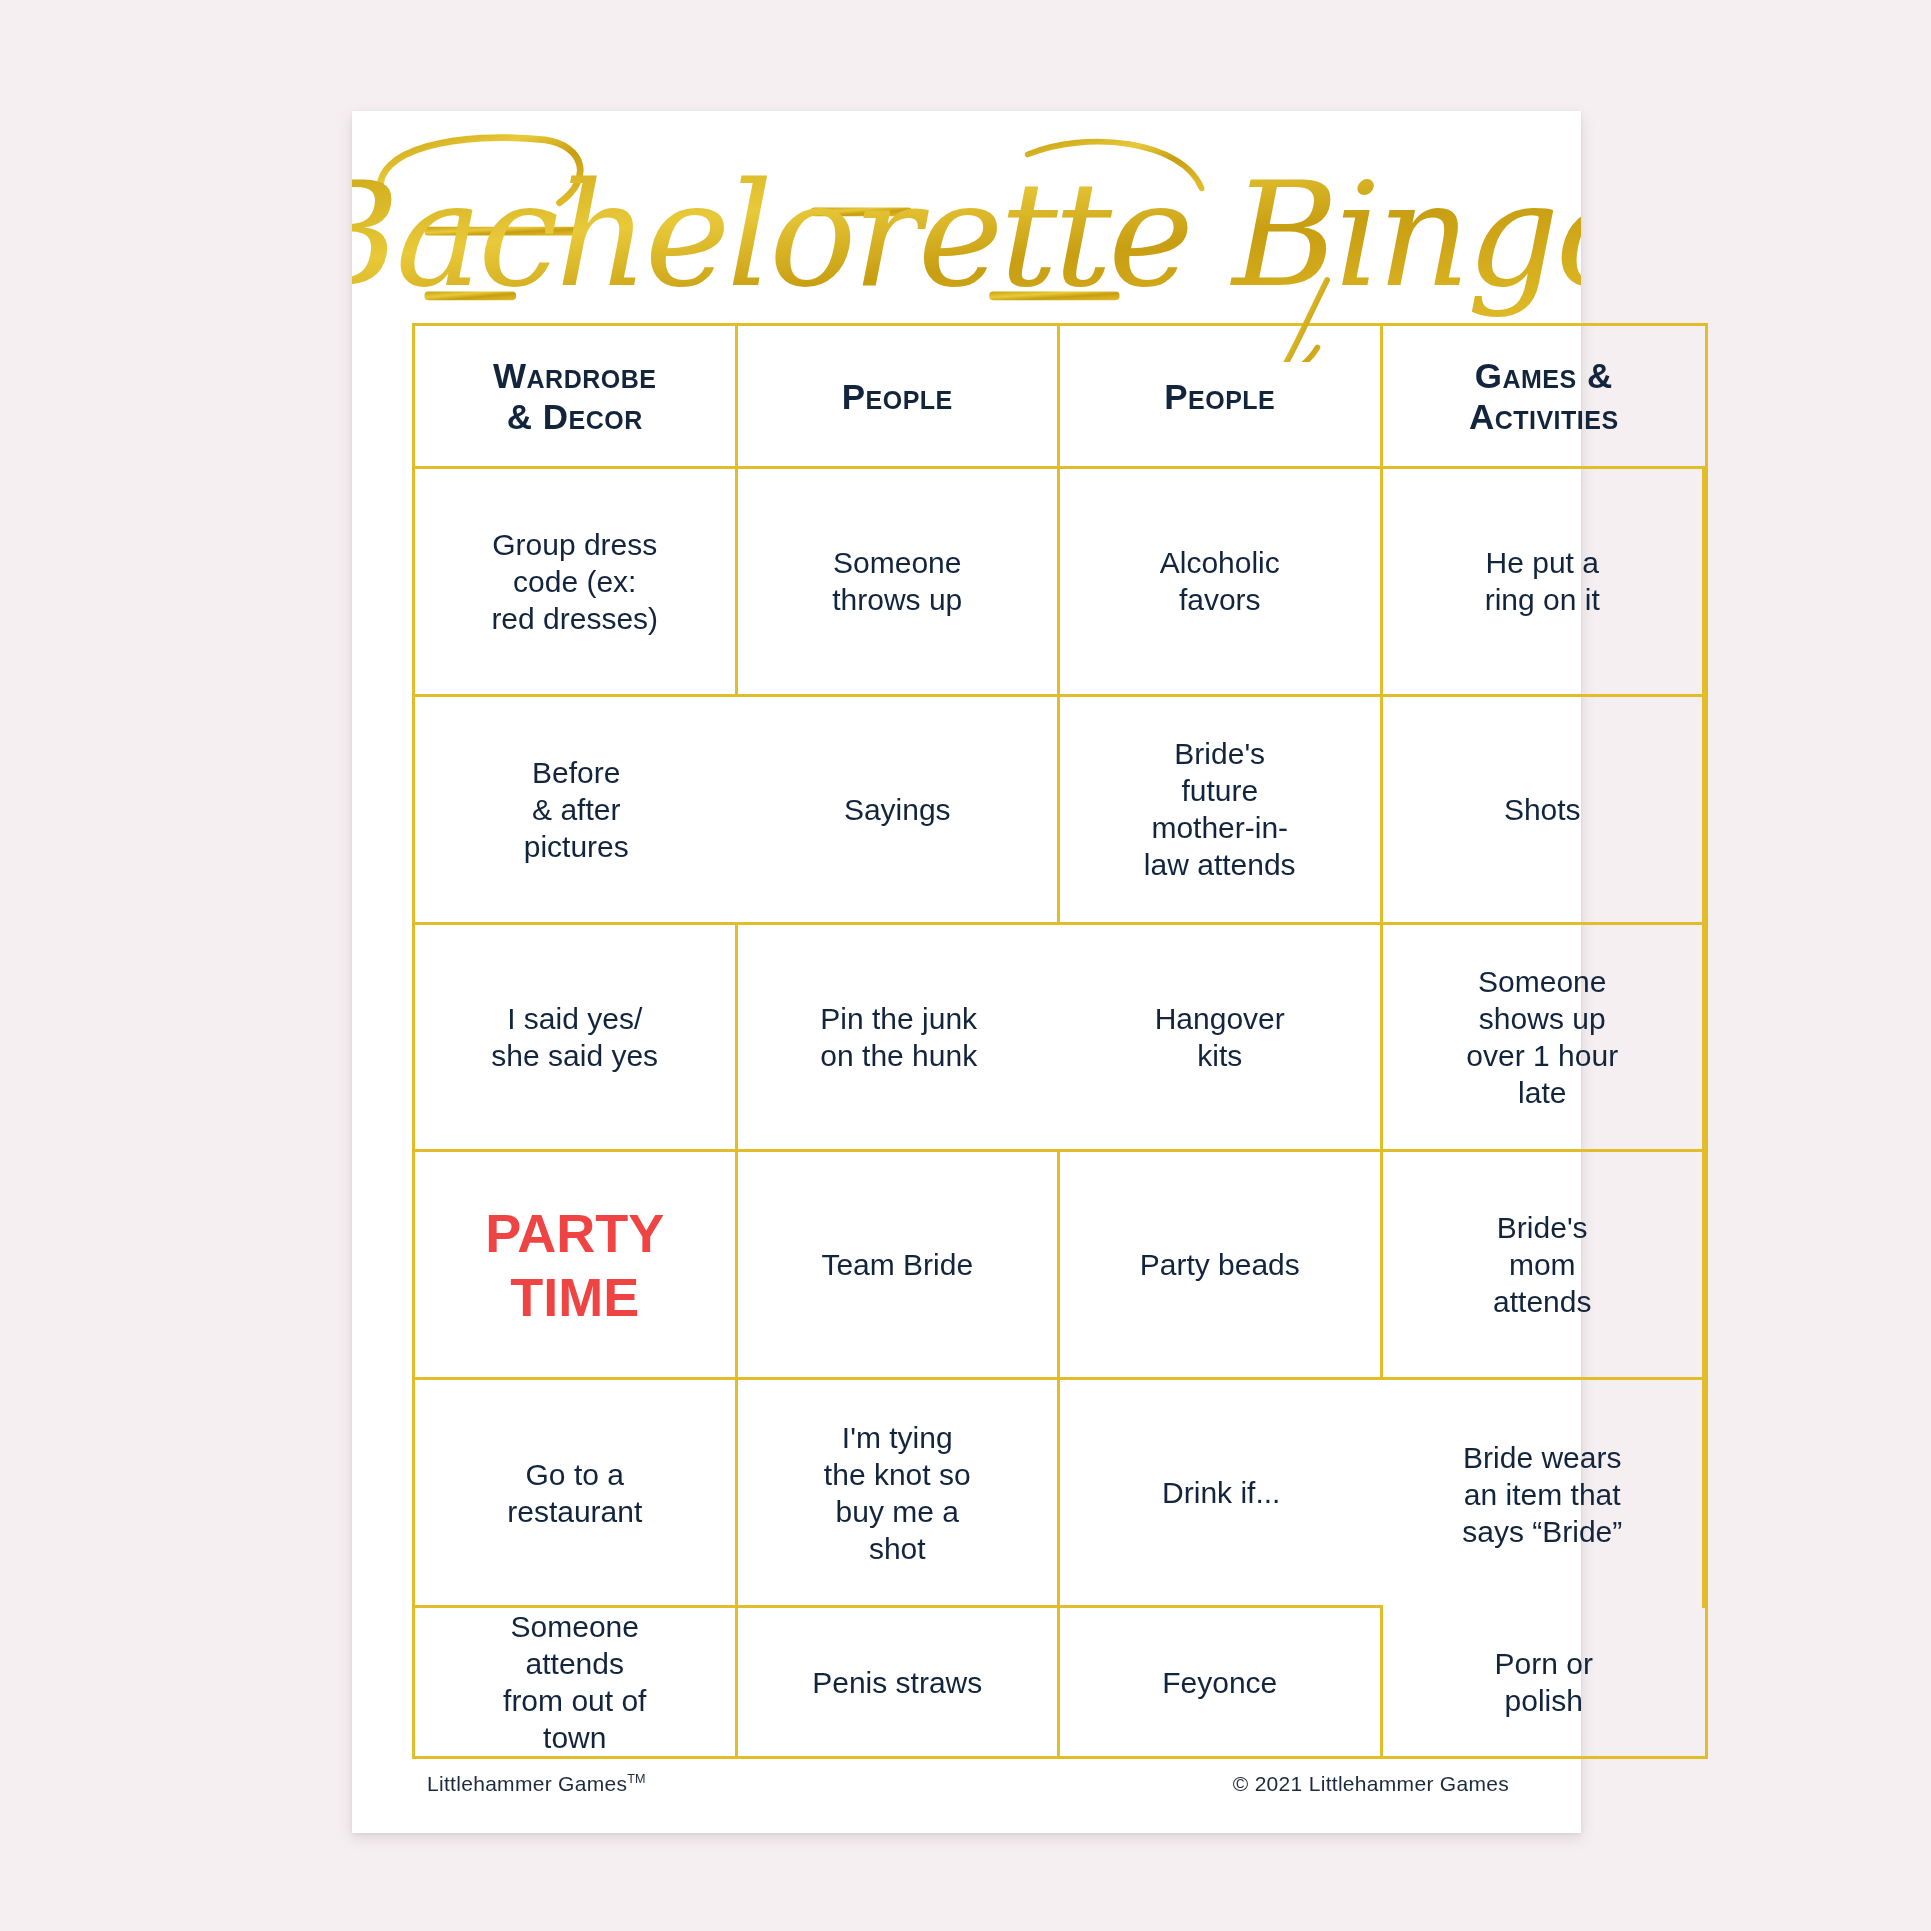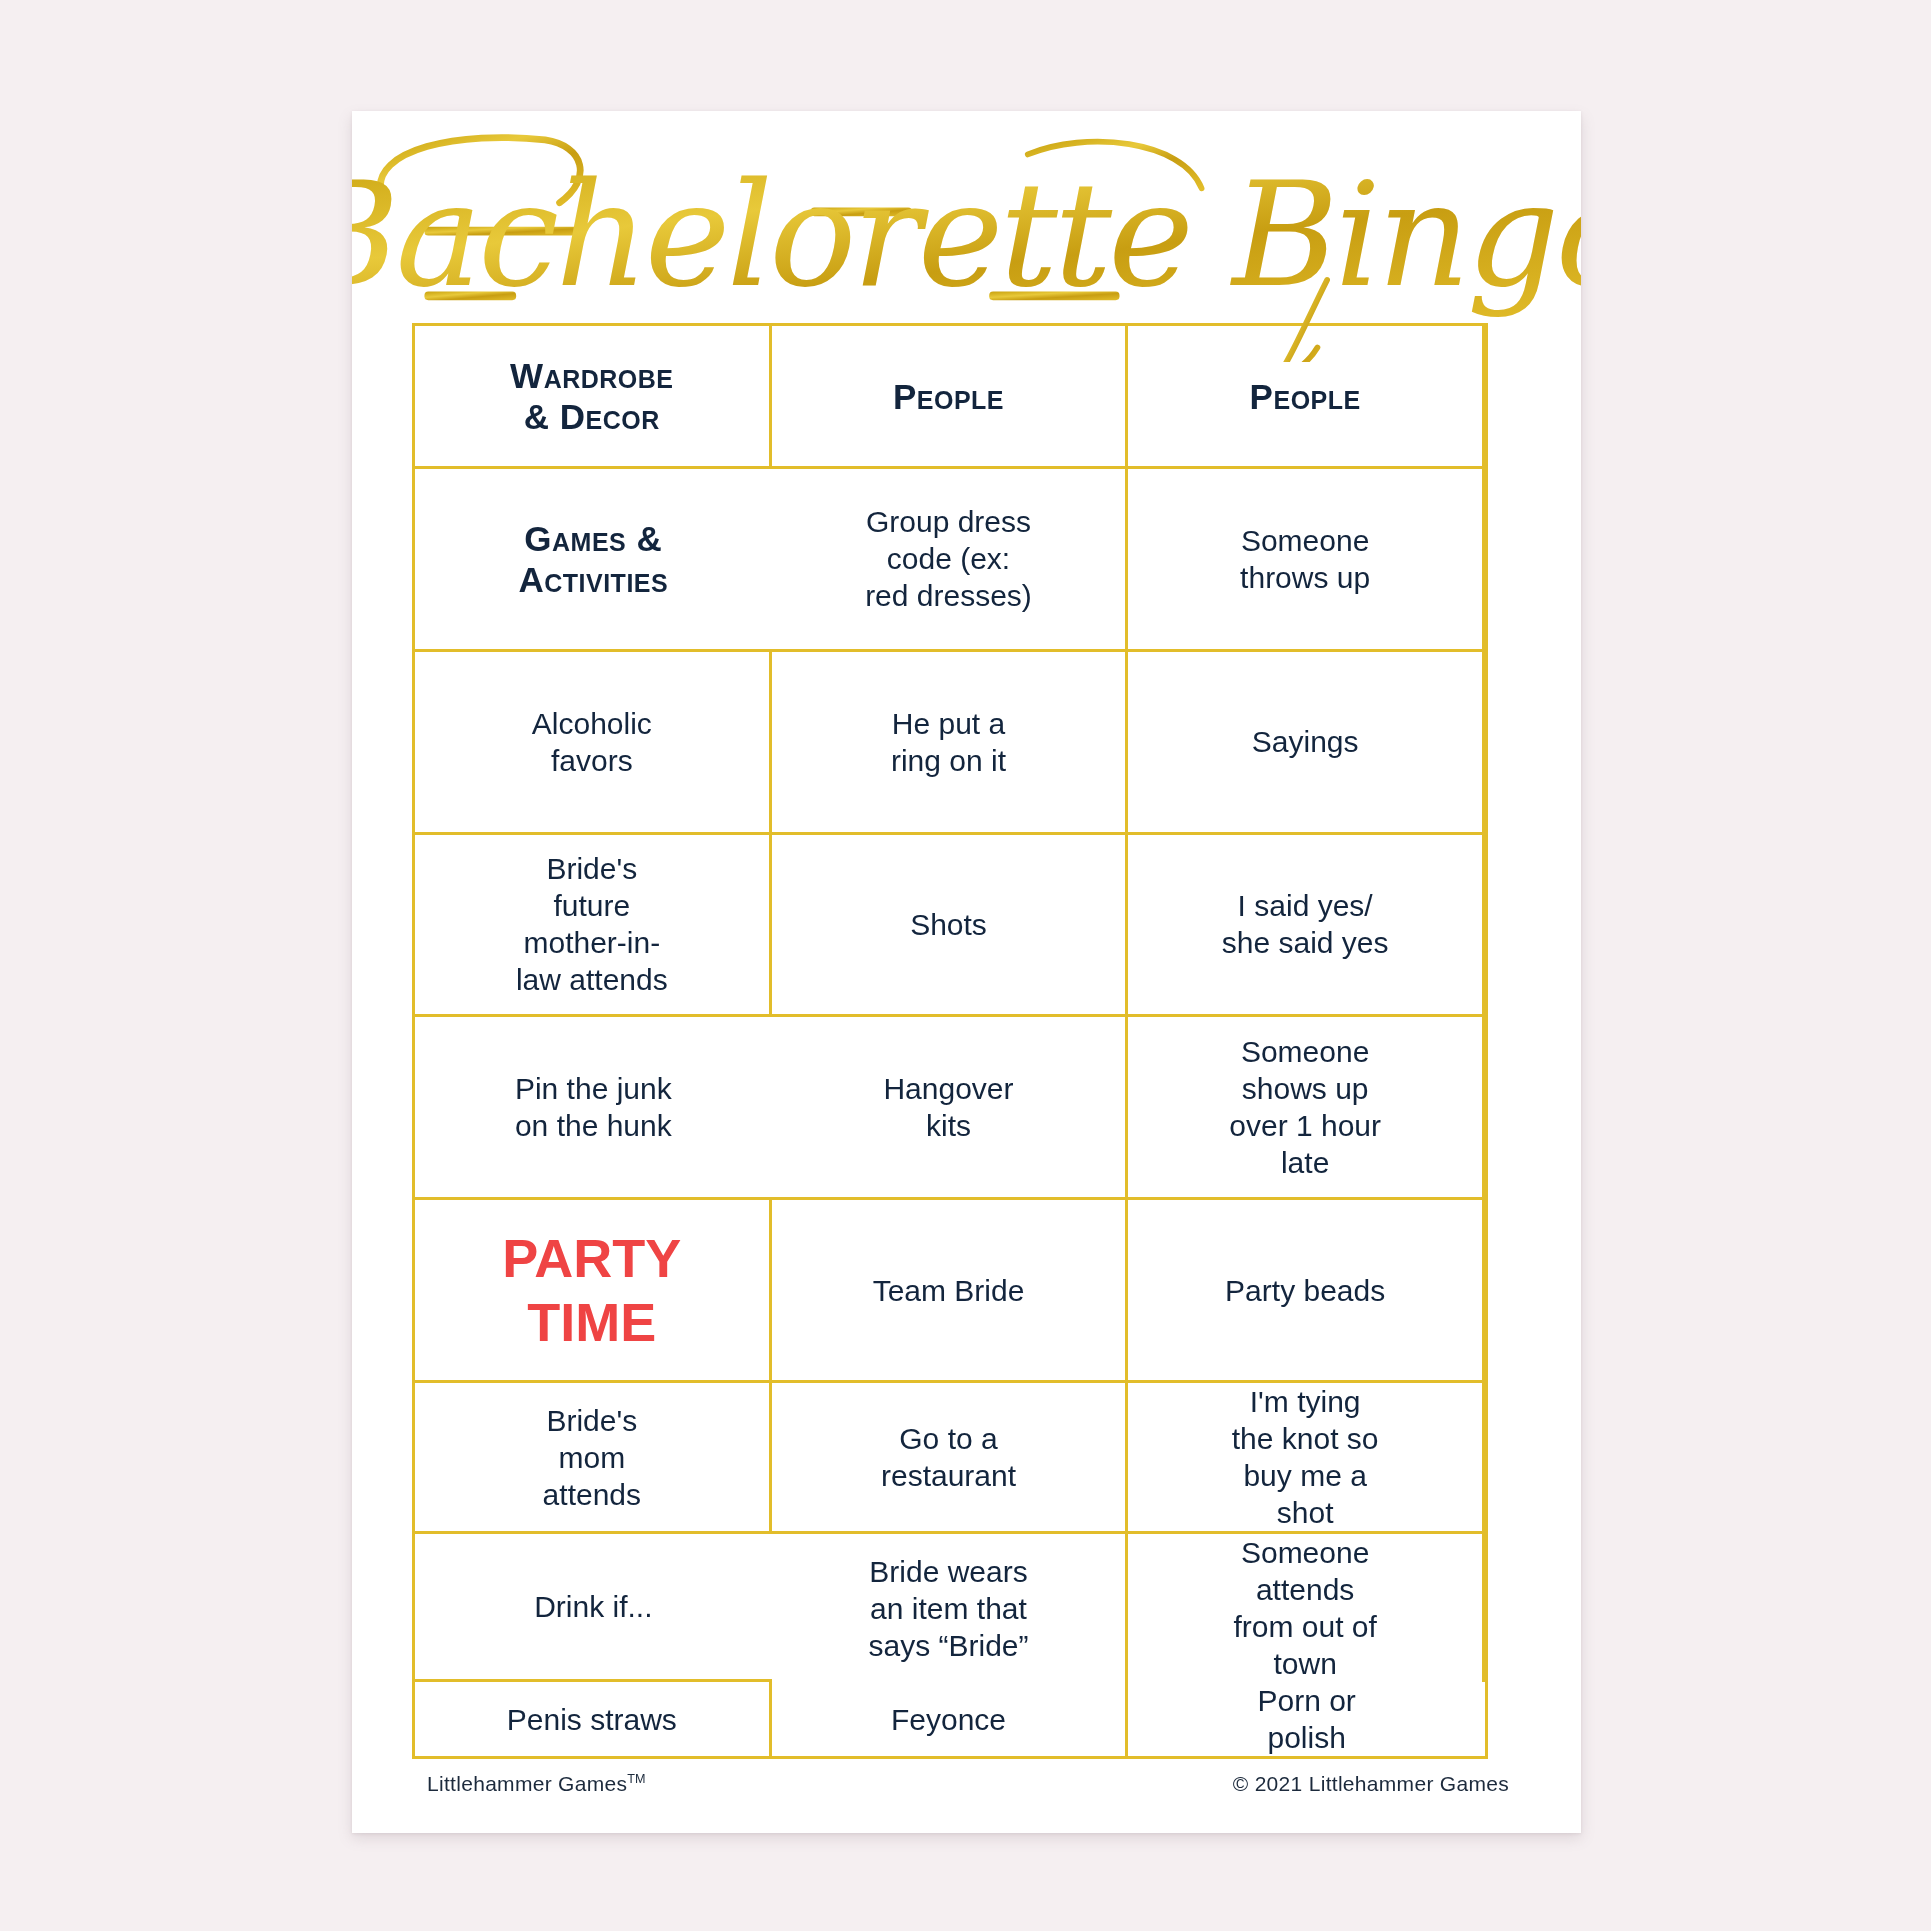--- a/index.html
+++ b/index.html
@@ -41,24 +41,24 @@
       font-family: "DejaVu Serif", serif;
       font-style: italic;
       font-size: 150px;
       fill: url(#goldGrad);
       letter-spacing: -4px;
     }
     .grid {
       position: absolute;
       left: 60px;
       top: 212px;
-      width: 1076px;
+      width: 1296px;
       height: 1436px;
       display: grid;
-      grid-template-columns: repeat(3, 1fr);
+      grid-template-columns: repeat(4, 1fr);
       grid-template-rows: 143px repeat(5, 1fr);
       border: 3.9px solid #e2bd2a;
       box-sizing: border-box;
       z-index: 1;
     }
     .cell {
       border-right: 3.9px solid #e2bd2a;
       border-bottom: 3.9px solid #e2bd2a;
       display: flex;
       align-items: center;
@@ -165,20 +165,25 @@
 throws up</span>
       </div>
       <div class="cell body-cell">
         <span>Alcoholic
 favors</span>
       </div>
       <div class="cell body-cell">
         <span>He put a
 ring on it</span>
       </div>
+      <div class="cell body-cell col-last">
+        <span>Before
+&amp; after
+pictures</span>
+      </div>
       <div class="cell body-cell">
         <span>Sayings</span>
       </div>
       <div class="cell body-cell">
         <span>Bride's
 future
 mother-in-
 law attends</span>
       </div>
       <div class="cell body-cell">

